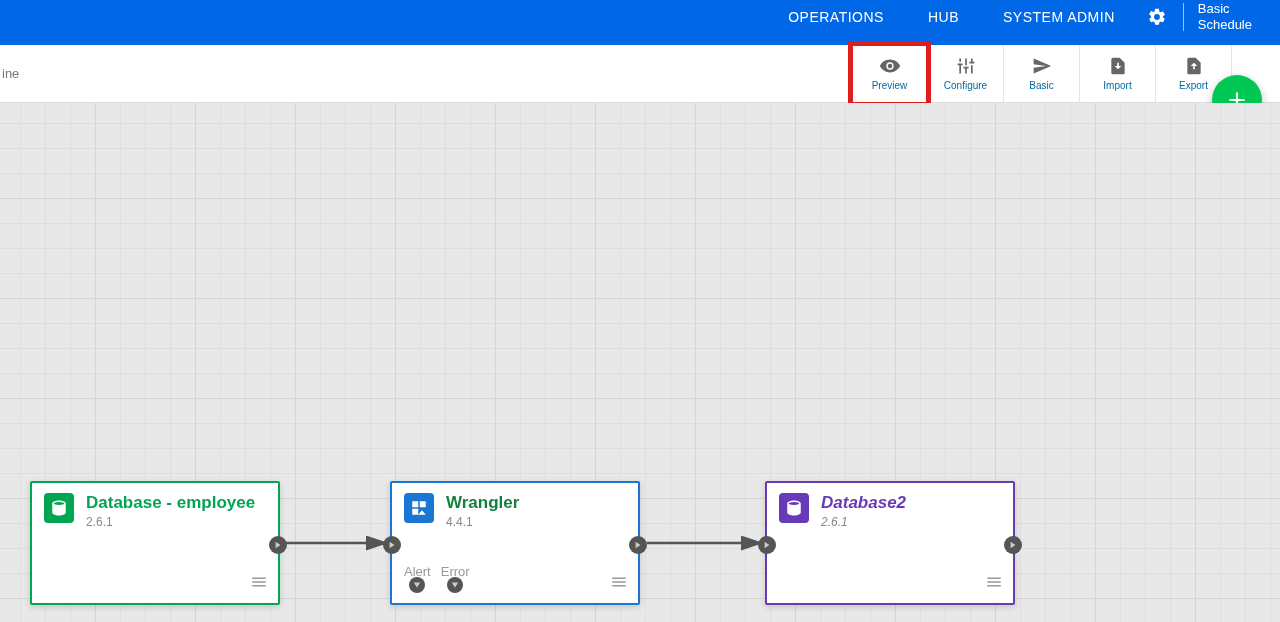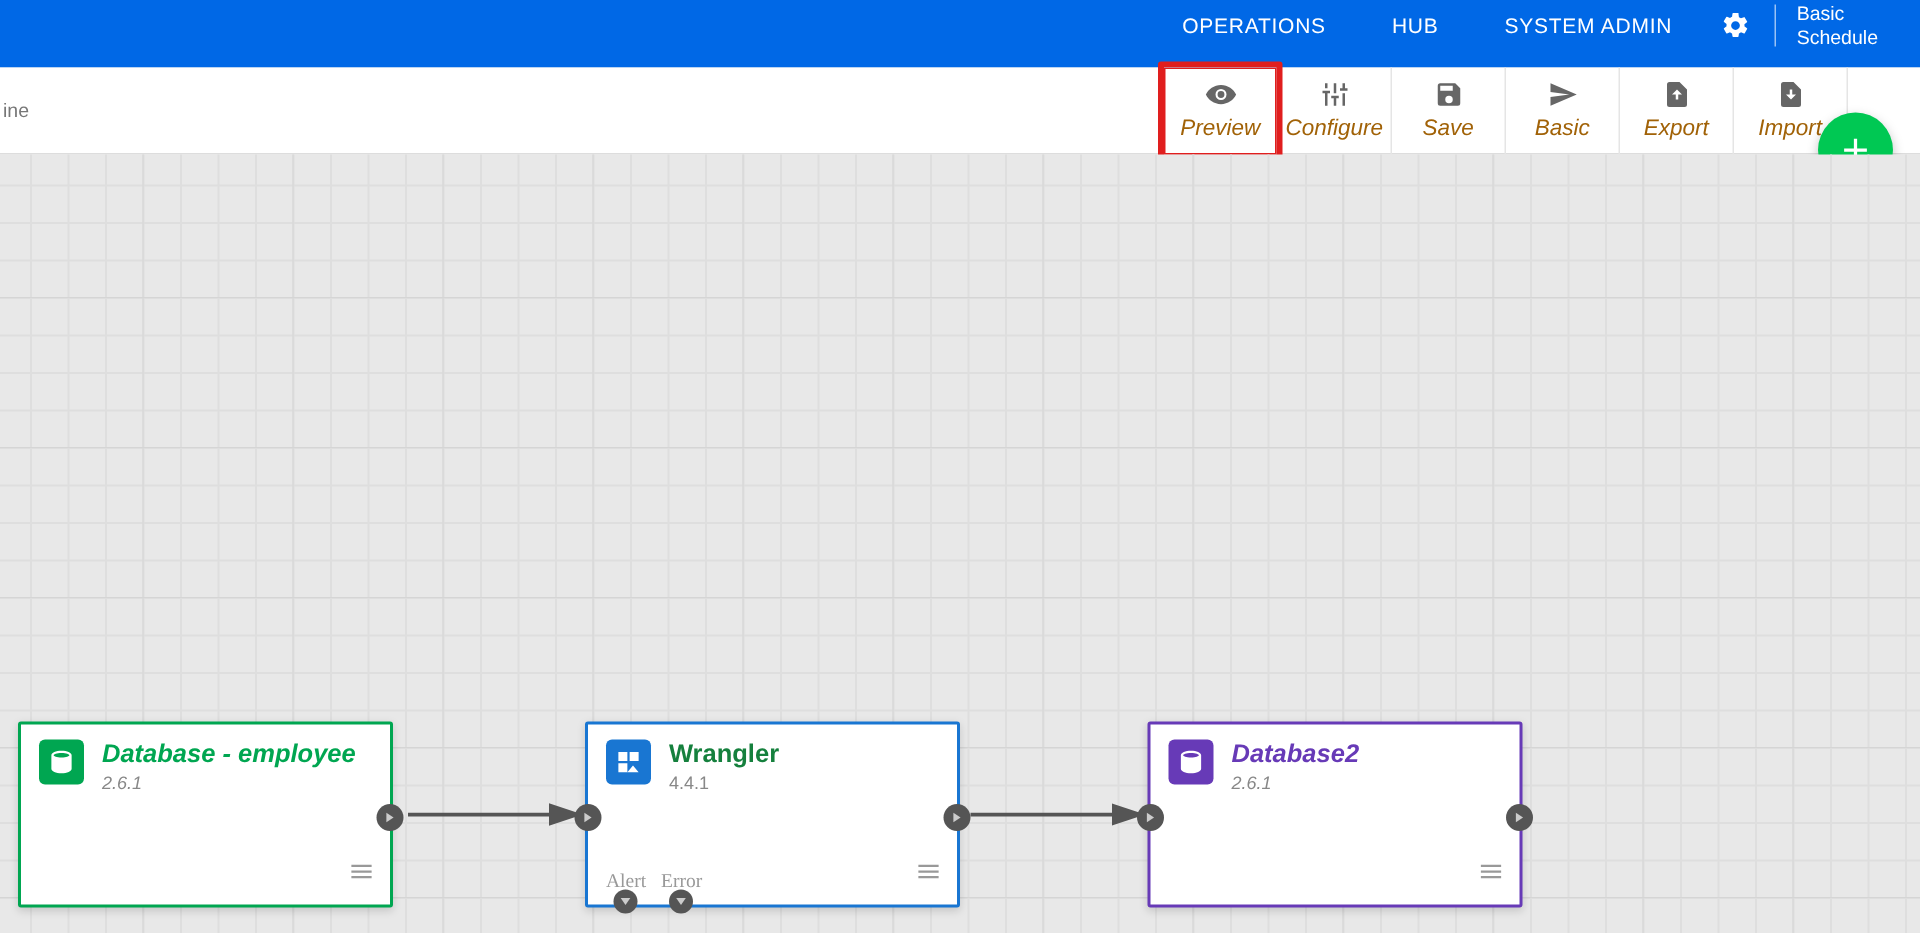--- a/index.html
+++ b/index.html
@@ -8,21 +8,21 @@
   .header { background: #0068e6; height: 45px; display: flex; align-items: center; justify-content: flex-end; padding: 0 20px 12px 0; color: #fff; }
   .nav-item { padding: 0 22px; font-size: 14px; font-weight: 400; cursor: pointer; letter-spacing: 0.5px; }
   .gear-sep { display:flex; align-items:center; padding:0 10px; }
   .divider-v { width:1px; height:28px; background: rgba(255,255,255,0.6); margin: 0 6px; }
   .edition { font-size: 13px; line-height: 1.2; padding: 0 8px; }
   
   .toolbar { background:#fff; height:58px; display:flex; align-items:center; justify-content:flex-end; border-bottom:1px solid #ddd; padding-right: 48px; }
   .toolbar-left-text { position:absolute; left:0; color:#777; font-size:13px; padding: 0 2px; }
   .tool-btn { width:76px; height:58px; display:flex; flex-direction:column; align-items:center; justify-content:center; border-right:1px solid #e5e5e5; color:#666; cursor:pointer; gap:4px;}
   .tool-btn:first-of-type { border-left:1px solid #e5e5e5;}
-  .tool-btn .lbl { font-size:15px; color:#a16207;font-style:italic; }
+  .tool-btn .lbl { font-size:10px; color:#0369a1; }
   .tool-icon { width:20px; height:20px; display:flex; align-items:center; justify-content:center; }
   
   .highlighted { position:relative; }
   .highlighted::after { content:""; position:absolute; inset:-4px; border:4px solid #e01e1e; border-radius:2px; pointer-events:none; filter: url(#rough); }
   
   .highlighted::after { box-shadow: 0 0 0 1px #e01e1e inset; }
   
   .fab { position:absolute; top:75px; right:18px; width:50px; height:50px; border-radius:50%; background:#00c853; display:flex; align-items:center; justify-content:center; box-shadow:0 3px 8px rgba(0,0,0,0.25); cursor:pointer; }
   
   .side-controls { position:absolute; right:10px; top:165px; width:34px; background:#fff; border:1px solid #ddd; border-radius:3px; display:flex; flex-direction:column; }
@@ -40,21 +40,21 @@
     background-size: 100px 100px, 100px 100px, 25px 25px, 25px 25px;
     background-position: -5px -5px, -5px -5px, -5px -5px, -5px -5px;
   }
 
   .node { position:absolute; width:250px; height:124px; background:#fff; border:2px solid; border-radius:2px; box-shadow: 0 2px 6px rgba(0,0,0,0.15); }
   .node-header { display:flex; align-items:flex-start; padding:10px 12px; gap:12px; }
   .node-icon { width:30px; height:30px; border-radius:4px; display:flex; align-items:center; justify-content:center; flex-shrink:0; }
   .node-title { font-size:17px; font-weight:600; }
   .node-version { font-size:12px; color:#888; margin-top:2px; }
   .node-menu { position:absolute; right:10px; bottom:8px; color:#999; cursor:pointer; }
-  .node-ports { position:absolute; bottom:8px; left:12px; display:flex; gap:10px;font-family:Liberation Serif, serif; }
+  .node-ports { position:absolute; bottom:24px; left:12px; display:flex; gap:10px; }
   .port-label { font-size:13px; color:#999; position:relative; }
   .port-dot { position:absolute; bottom:-14px; left:50%; transform:translateX(-50%); width:16px; height:16px; border-radius:50%; background:#555; display:flex; align-items:center; justify-content:center; }
   .port-dot svg { display:block; }
   
   .endpoint { position:absolute; width:18px; height:18px; border-radius:50%; background:#555; display:flex; align-items:center; justify-content:center; }
   
   .node-green { border-color:#00a651; } .node-green .node-title { color:#00a651; } .node-green .node-icon { background:#00a651; }
   .node-blue  { border-color:#1976d2; } .node-blue  .node-title { color:#15803d; } .node-blue  .node-icon { background:#1976d2; }
   .node-purple{ border-color:#673ab7;font-style:italic; } .node-purple .node-title { color:#673ab7; } .node-purple .node-icon { background:#673ab7; }
 
@@ -94,48 +94,40 @@
     <span class="tool-icon">
       <svg width="20" height="20" viewBox="0 0 24 24">
           <path fill="#666" d="M4 7h2V3H4v4zm0 14h2V11H4v10zM11 21h2v-6h-2v6zm0-18v8h2V3h-2zm7 0h2v4h-2V3zm0 18h2V11h-2v10zM2 9h6v2H2V9zm7 4h6v2H9v-2zm7-6h6v2h-6V7z"></path>
         </svg>
     </span>
     <span class="lbl">Configure</span>
   </div>
   <div class="tool-btn">
     <span class="tool-icon">
       <svg width="20" height="20" viewBox="0 0 24 24">
-          <path fill="#666" d="M17 3H5a2 2 0 00-2 2v14a2 2 0 002 2h14a2 2 0 002-2V7l-4-4zM12 19a3 3 0 110-6 3 3 0 010 6zm3-10H5V5h10v4z"></path>
-        </svg>
-    </span>
-    <span class="lbl">Save</span>
-  </div>
-  <div class="tool-btn">
-    <span class="tool-icon">
-      <svg width="20" height="20" viewBox="0 0 24 24">
           <path fill="#666" d="M2 21l21-9L2 3v7l15 2-15 2v7z"></path>
         </svg>
     </span>
     <span class="lbl">Basic</span>
   </div>
   <div class="tool-btn">
     <span class="tool-icon">
       <svg width="20" height="20" viewBox="0 0 24 24">
+          <path fill="#666" d="M14 2H6a2 2 0 00-2 2v16a2 2 0 002 2h12a2 2 0 002-2V8l-6-6zm-2 14l-4-4h3V8h2v4h3l-4 4z"></path>
+        </svg>
+    </span>
+    <span class="lbl">Import</span>
+  </div>
+  <div class="tool-btn">
+    <span class="tool-icon">
+      <svg width="20" height="20" viewBox="0 0 24 24">
           <path fill="#666" d="M14 2H6a2 2 0 00-2 2v16a2 2 0 002 2h12a2 2 0 002-2V8l-6-6zm-2 6l4 4h-3v4h-2v-4H8l4-4z"></path>
         </svg>
     </span>
     <span class="lbl">Export</span>
-  </div>
-  <div class="tool-btn">
-    <span class="tool-icon">
-      <svg width="20" height="20" viewBox="0 0 24 24">
-          <path fill="#666" d="M14 2H6a2 2 0 00-2 2v16a2 2 0 002 2h12a2 2 0 002-2V8l-6-6zm-2 14l-4-4h3V8h2v4h3l-4 4z"></path>
-        </svg>
-    </span>
-    <span class="lbl">Import</span>
   </div>
 </div>
 
 <div class="fab">
   <svg width="26" height="26" viewBox="0 0 24 24">
       <path fill="#fff" d="M19 13h-6v6h-2v-6H5v-2h6V5h2v6h6v2z"></path>
     </svg>
 </div>
 
 <div class="side-controls">
@@ -190,21 +182,21 @@
   <svg style="position:absolute; left:0; top:0; width:100%; height:100%; pointer-events:none;">
     <defs>
       <marker id="arrow" markerWidth="10" markerHeight="10" refX="8" refY="3" orient="auto">
         <path d="M0,0 L9,3 L0,6 z" fill="#555"></path>
       </marker>
     </defs>
     <line x1="272" y1="440" x2="386" y2="440" stroke="#555" stroke-width="2.5" marker-end="url(#arrow)"></line>
     <line x1="647" y1="440" x2="761" y2="440" stroke="#555" stroke-width="2.5" marker-end="url(#arrow)"></line>
   </svg>
 
-  <div class="node node-green" style="left:12px; top:378px;font-style:italic;">
+  <div class="node node-green" style="left:30px; top:378px;">
     <div class="node-header">
       <div class="node-icon">
         <svg width="18" height="18" viewBox="0 0 24 24">
             <path fill="#fff" d="M12 2C7 2 3 3.8 3 6v12c0 2.2 4 4 9 4s9-1.8 9-4V6c0-2.2-4-4-9-4zm0 2c4.4 0 7 1.3 7 2s-2.6 2-7 2-7-1.3-7-2 2.6-2 7-2z"></path>
           </svg>
       </div>
       <div>
         <div class="node-title">Database - employee</div>
         <div class="node-version">2.6.1</div>
       </div>

